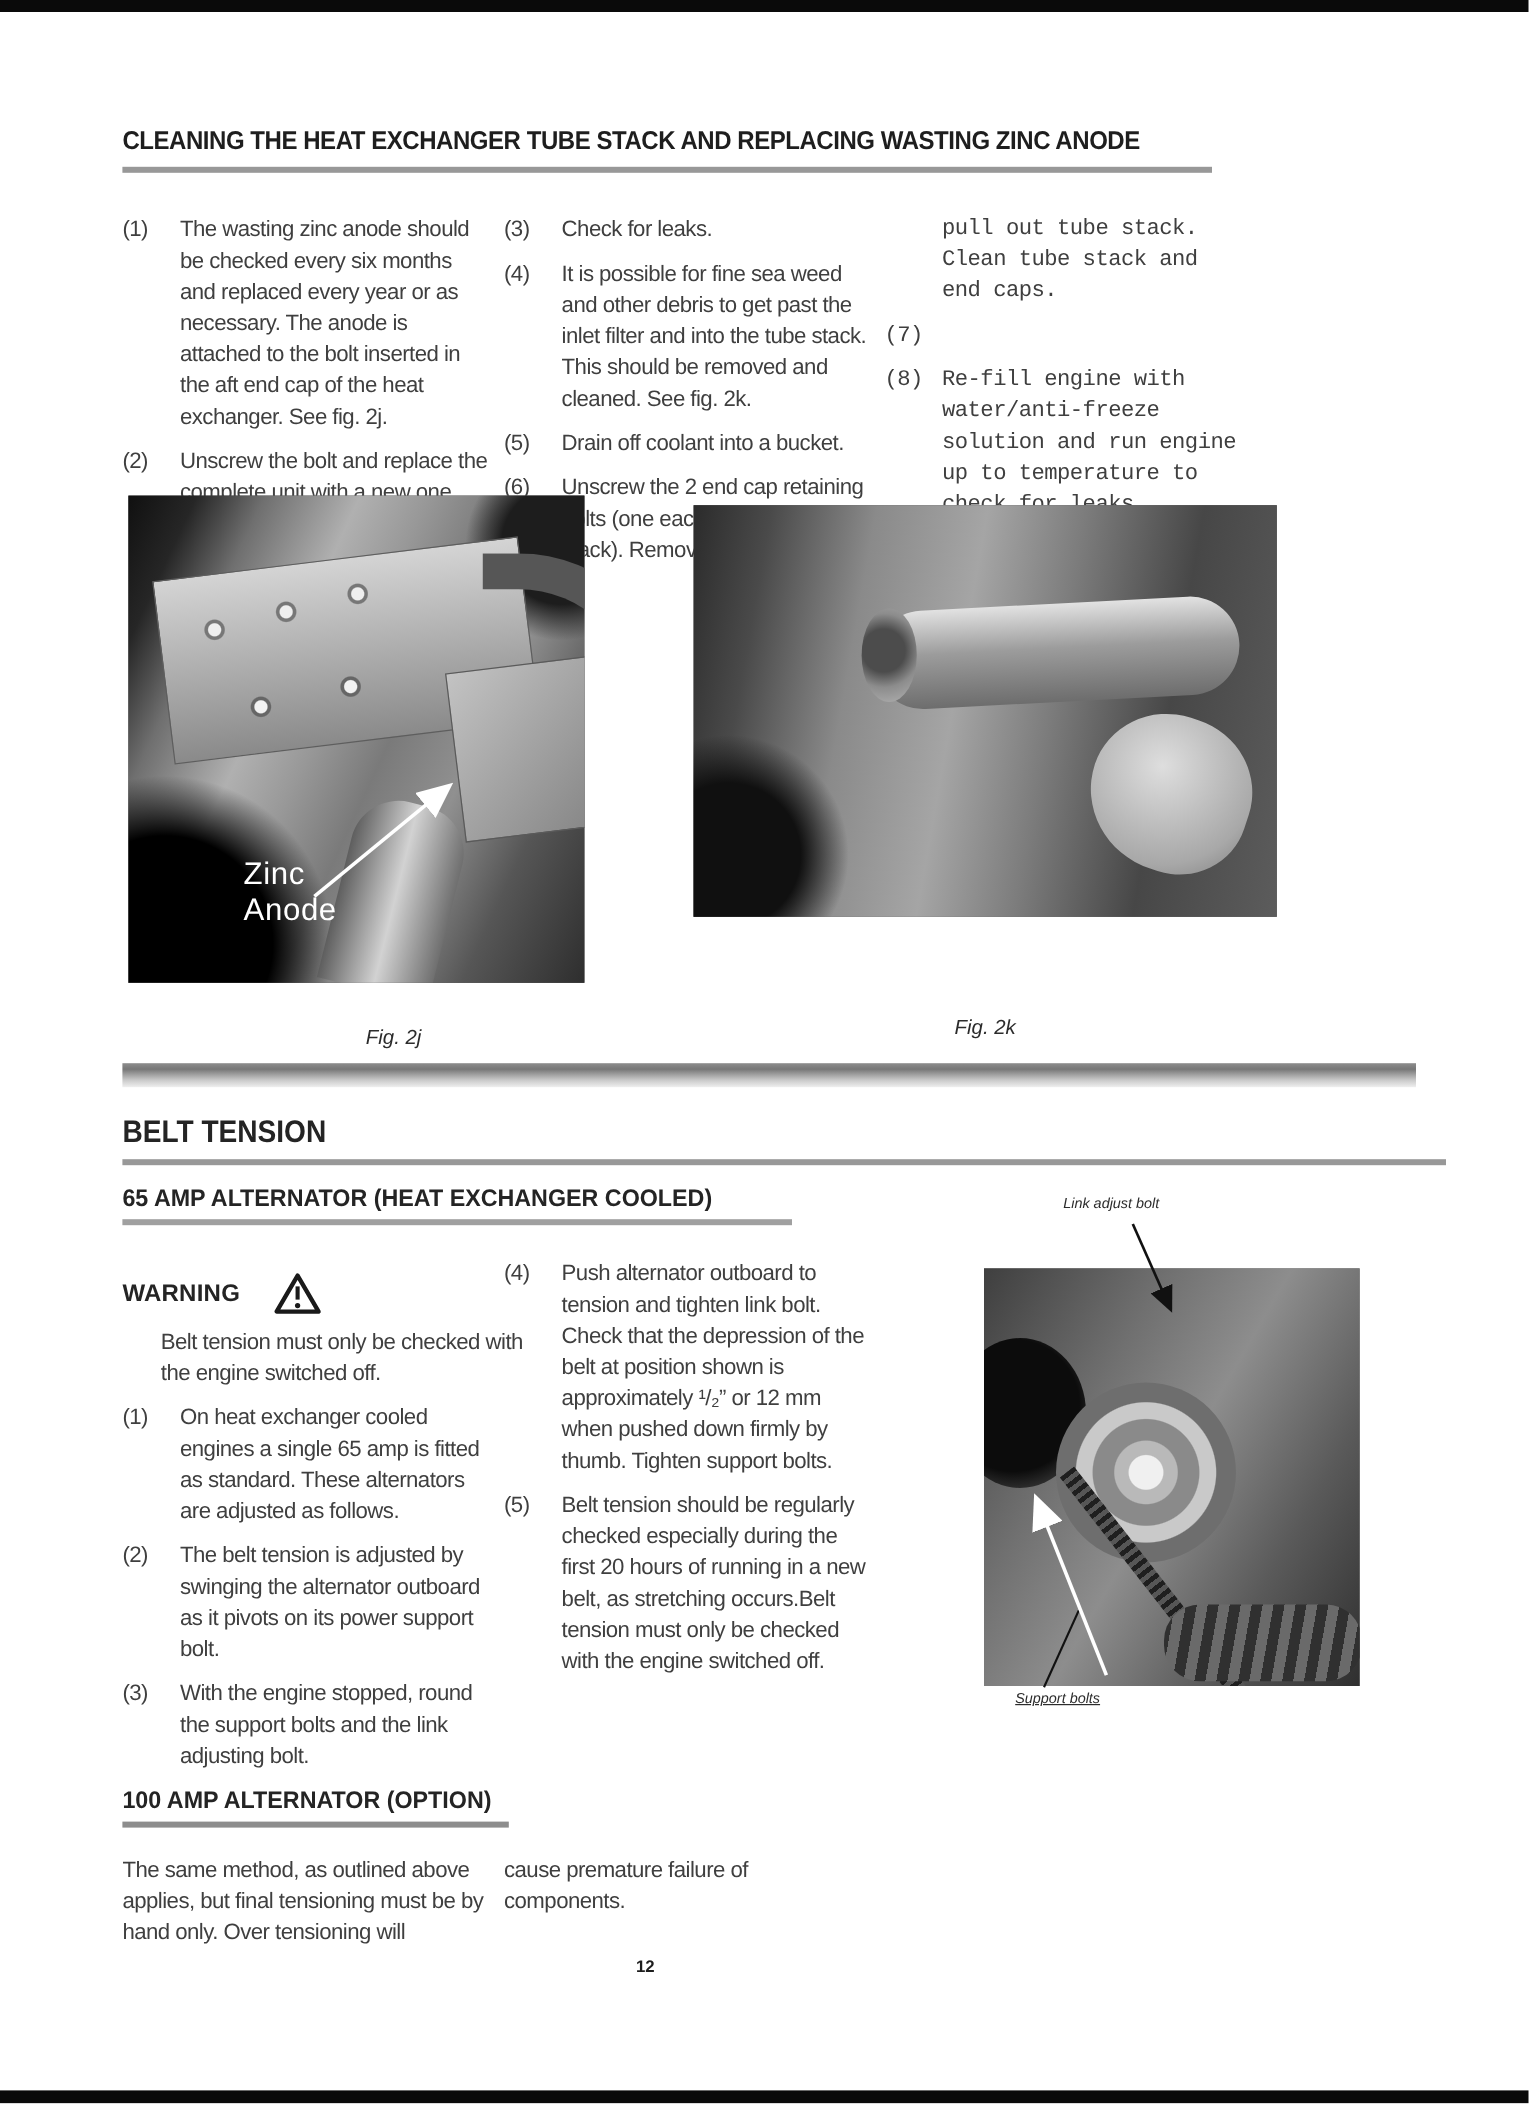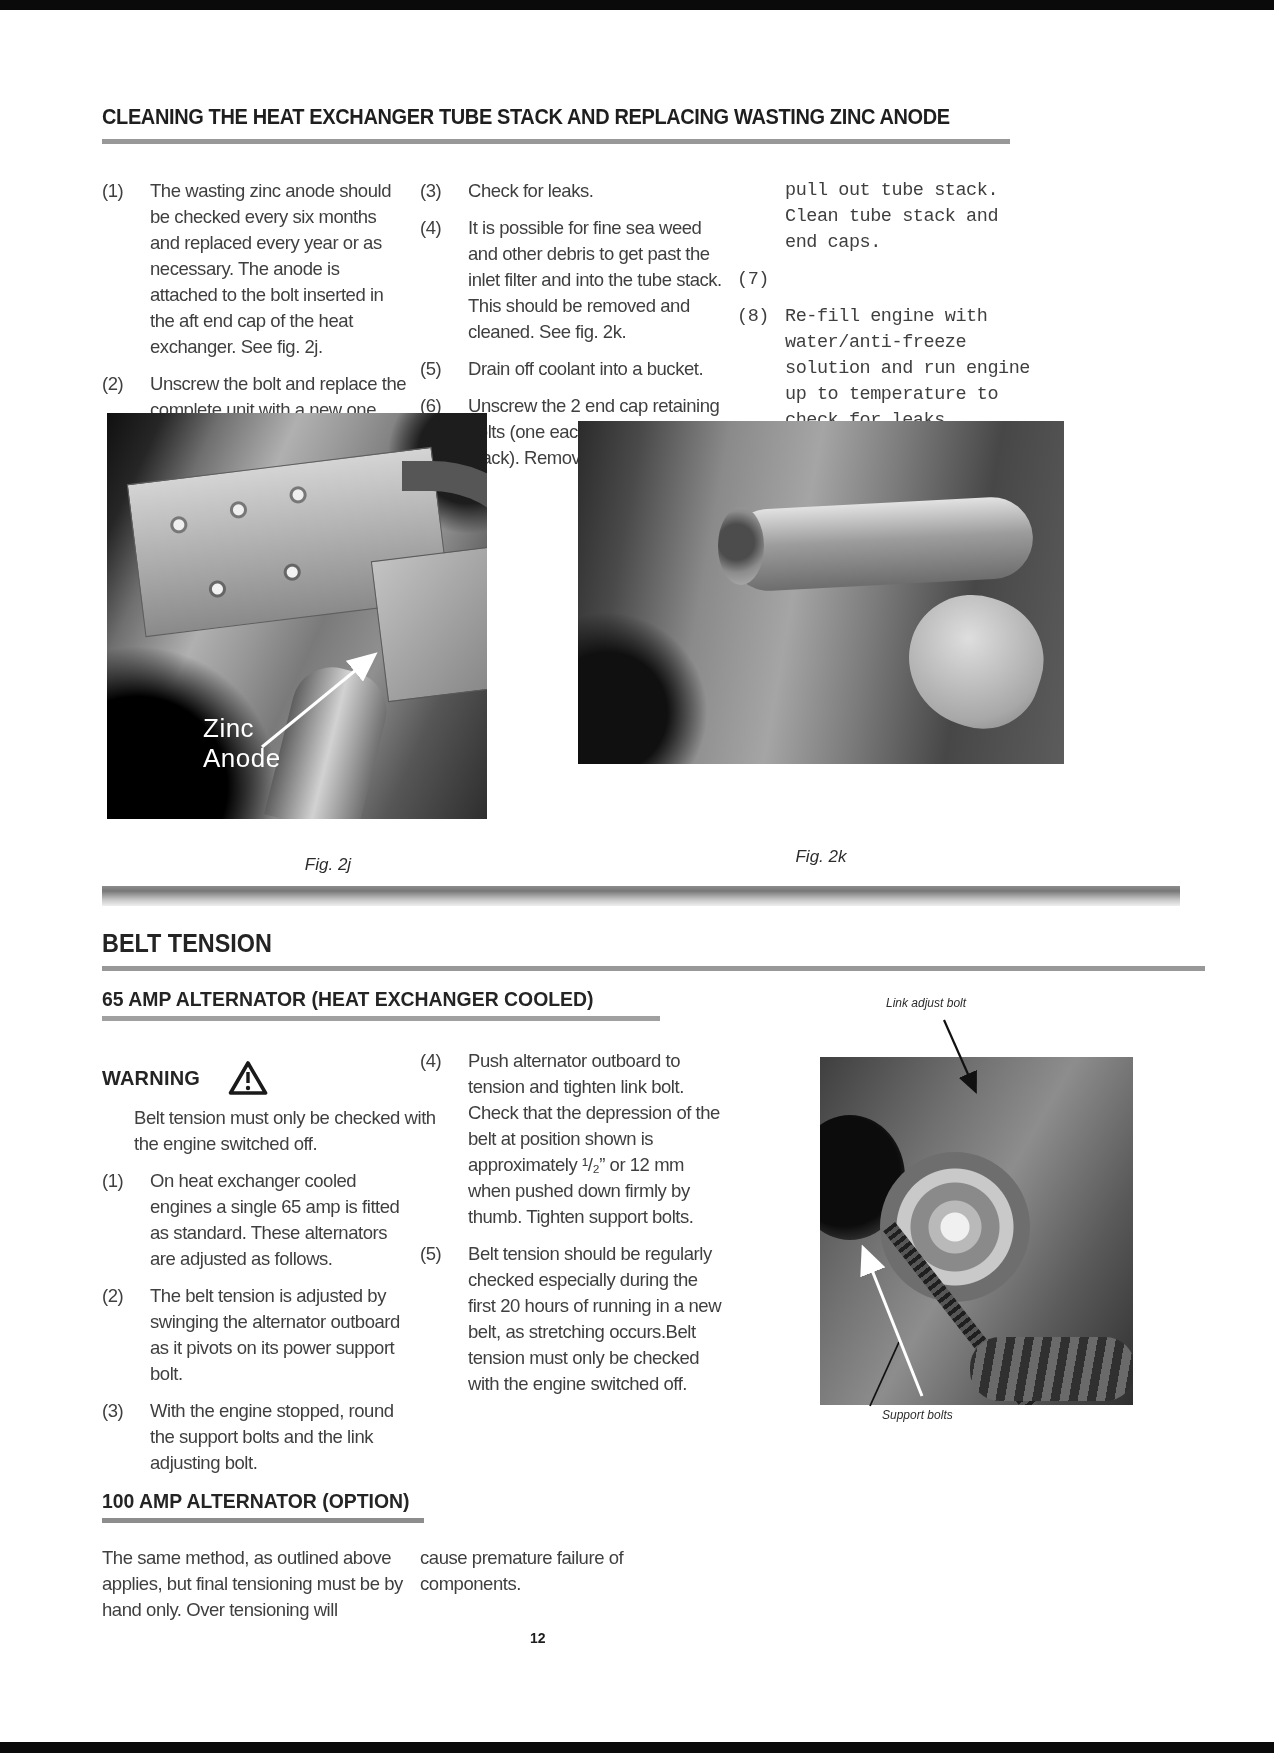--- a/index.html
+++ b/index.html
@@ -84,21 +84,21 @@
   .belt-strip{left:75px;top:165px;width:260px;height:15px;transform:rotate(52deg);transform-origin:left top;
      background:repeating-linear-gradient(90deg,#1f1f1f 0 4px,#565656 4px 8px);}
   .ribbed-hose{left:150px;top:280px;width:165px;height:64px;border-radius:30px;
      background:repeating-linear-gradient(100deg,#303030 0 9px,#6a6a6a 9px 18px);}
 
   .caption{position:absolute;font-style:italic;font-size:17px;color:#2c2c2c;text-align:center;}
   .cap2j{left:107px;top:855px;width:442px;}
   .cap2k{left:578px;top:847px;width:486px;}
   .callout{position:absolute;font-style:italic;font-size:12px;color:#2c2c2c;white-space:nowrap;}
   .link-label{left:886px;top:996px;}
-  .support-label{left:882px;top:1408px;}
+  .support-label{left:846px;top:1408px;text-decoration:underline;}
   .zinc-label{position:absolute;left:96px;top:300px;font-size:26px;line-height:30px;color:#ffffff;
               white-space:pre-line;letter-spacing:0.5px;}
 
   .overlay{position:absolute;left:0;top:0;width:1274px;height:1753px;pointer-events:none;z-index:6;}
   .page-num{position:absolute;left:530px;top:1630px;font-size:14px;font-weight:bold;color:#1d1d1d;}
 </style>
 </head>
 <body>
 
 <div class="page">

